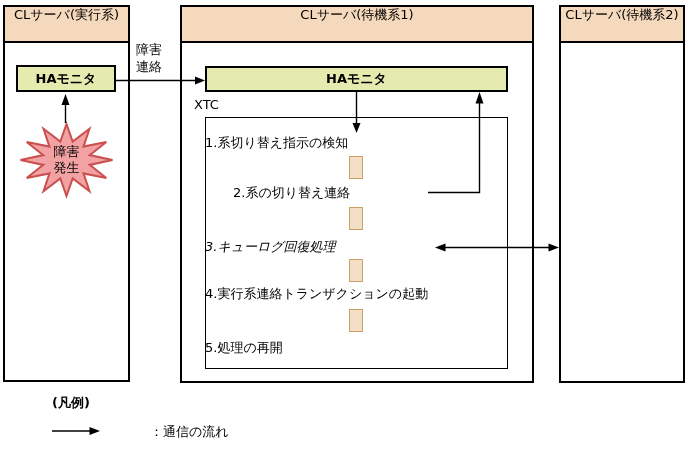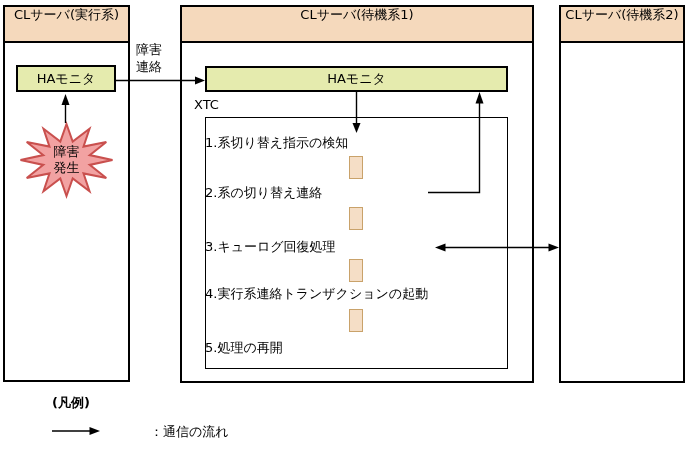--- a/index.html
+++ b/index.html
@@ -4,21 +4,21 @@
 <style>
   html,body{margin:0;padding:0;background:#fff;}
   body{font-family:"DejaVu Sans","Liberation Sans",sans-serif;color:#000;}
   .canvas{position:relative;width:688px;height:449px;background:#fff;overflow:hidden;
           font-size:13px;line-height:16px;}
   .server-box{position:absolute;border:2px solid #000;background:#fff;box-sizing:border-box;}
   .box-header{height:36px;background:#F5D9BC;border-bottom:2px solid #000;
               display:flex;flex-direction:row;justify-content:center;
               text-align:center;box-sizing:border-box;}
   .ha-box{position:absolute;background:#E5EBAE;border:2px solid #000;box-sizing:border-box;
-          display:flex;align-items:center;justify-content:center;}
+          display:flex;align-items:center;justify-content:center;font-weight:bold;}
   .inner-box{position:absolute;border:1px solid #000;background:#fff;box-sizing:border-box;}
   .step{position:absolute;left:205px;width:303px;text-align:left;white-space:nowrap;}
   .connector{position:absolute;width:14px;height:23px;background:#F5DEC6;
              border:1px solid #C9A26A;box-sizing:border-box;}
   .xtc-label{position:absolute;left:194px;top:97px;}
   .notice-label{position:absolute;left:136px;top:41px;line-height:17px;white-space:nowrap;}
   .star-text{position:absolute;left:40px;top:144px;width:53px;text-align:center;line-height:16px;}
   .legend-title{position:absolute;left:52px;top:395px;font-weight:bold;}
   .legend-label{position:absolute;left:102px;top:424px;white-space:nowrap;margin-left:48px;}
   svg.overlay{position:absolute;left:0;top:0;width:688px;height:449px;pointer-events:none;}
@@ -57,23 +57,23 @@
 
   <div class="ha-box" style="left:205px;top:66px;width:303px;height:26px;">
     <span>HAモニタ</span>
   </div>
 
   <div class="xtc-label">XTC</div>
   <div class="inner-box" style="left:205px;top:117px;width:303px;height:252px;"></div>
 
   <div class="step" style="top:135px;">1.系切り替え指示の検知</div>
   <div class="connector" style="left:349px;top:156px;"></div>
-  <div class="step" style="top:185px;">2.系の切り替え連絡</div>
+  <div class="step" style="top:185px;padding-left:28px;">2.系の切り替え連絡</div>
   <div class="connector" style="left:349px;top:207px;"></div>
-  <div class="step" style="top:239px;">3.キューログ回復処理</div>
+  <div class="step" style="top:239px;font-style:italic;">3.キューログ回復処理</div>
   <div class="connector" style="left:349px;top:259px;"></div>
   <div class="step" style="top:286px;">4.実行系連絡トランザクションの起動</div>
   <div class="connector" style="left:349px;top:309px;"></div>
   <div class="step" style="top:340px;">5.処理の再開</div>
 
   <div class="notice-label">
     <div>障害</div>
     <div>連絡</div>
   </div>
 

